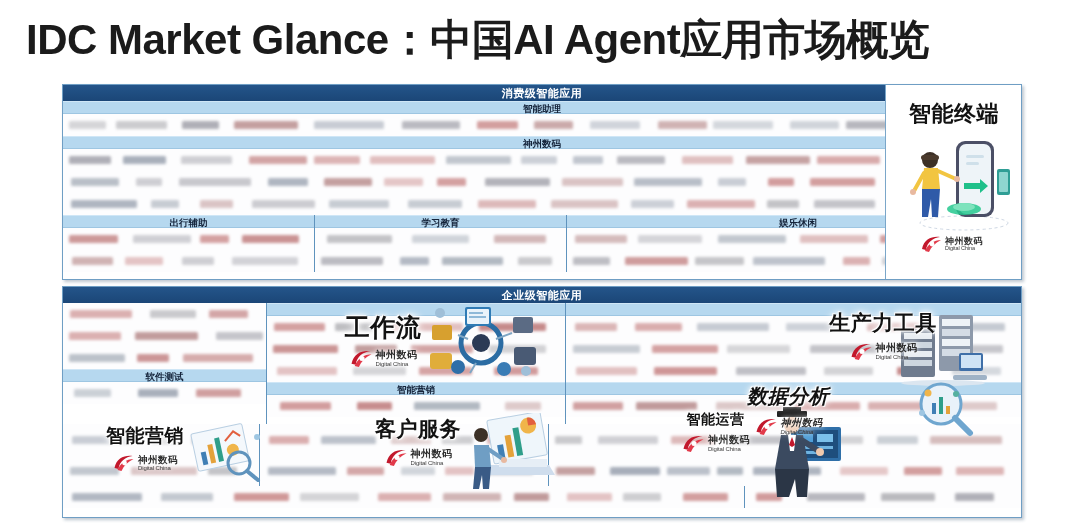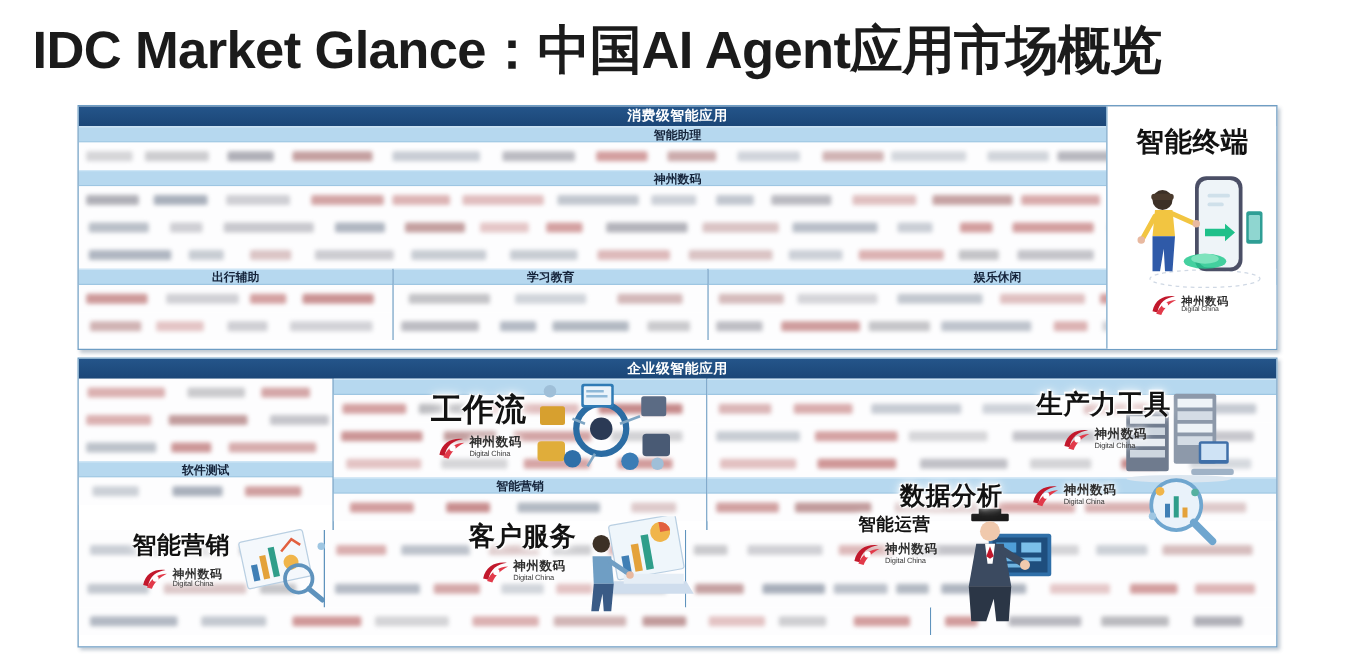--- a/index.html
+++ b/index.html
@@ -537,21 +537,21 @@
     <svg class="illus" style="left:845px; top:94px;" width="72" height="56" viewBox="0 0 72 56">
       <circle cx="33" cy="23" r="20" fill="#e9f2fa" stroke="#6fa6cf" stroke-width="3"></circle>
       <path d="M47 37 L62 52" stroke="#6fa6cf" stroke-width="6" stroke-linecap="round"></path>
       <rect x="24" y="22" width="4" height="11" fill="#3f7fb5"></rect>
       <rect x="31" y="16" width="4" height="17" fill="#2f9e8a"></rect>
       <rect x="38" y="25" width="4" height="8" fill="#e4a23a"></rect>
       <circle cx="20" cy="12" r="3.5" fill="#f0b54a"></circle>
       <circle cx="48" cy="13" r="3" fill="#56b0a0"></circle>
       <circle cx="14" cy="32" r="3" fill="#9ec6e2"></circle>
     </svg>
-    <div class="callout" style="left:620px; top:96px; width:210px; flex-direction:row; gap:22px; justify-content:flex-end;">
+    <div class="callout" style="left:620px; top:96px; width:210px; flex-direction:column; gap:7px; justify-content:flex-end;font-style:italic;">
       <div class="callout-label" style="font-size:20px">数据分析</div>
       <div class="dc-logo">
         <svg class="dc-mark" width="24" height="19" viewBox="0 0 22 18">
           <path d="M2 14 C4 4 12 1 20 2 C13 3 7 7 6 15 Z" fill="#c2182c"></path>
           <path d="M5 16 C8 9 14 5 21 5 C15 8 11 12 9 17 Z" fill="#e23a4a"></path>
           <circle cx="12" cy="9" r="2.4" fill="#ffffff"></circle>
         </svg>
         <div class="dc-text">
           <span class="dc-cn" style="font-size:10px">神州数码</span>
           <span class="dc-en" style="font-size:6px">Digital China</span>

